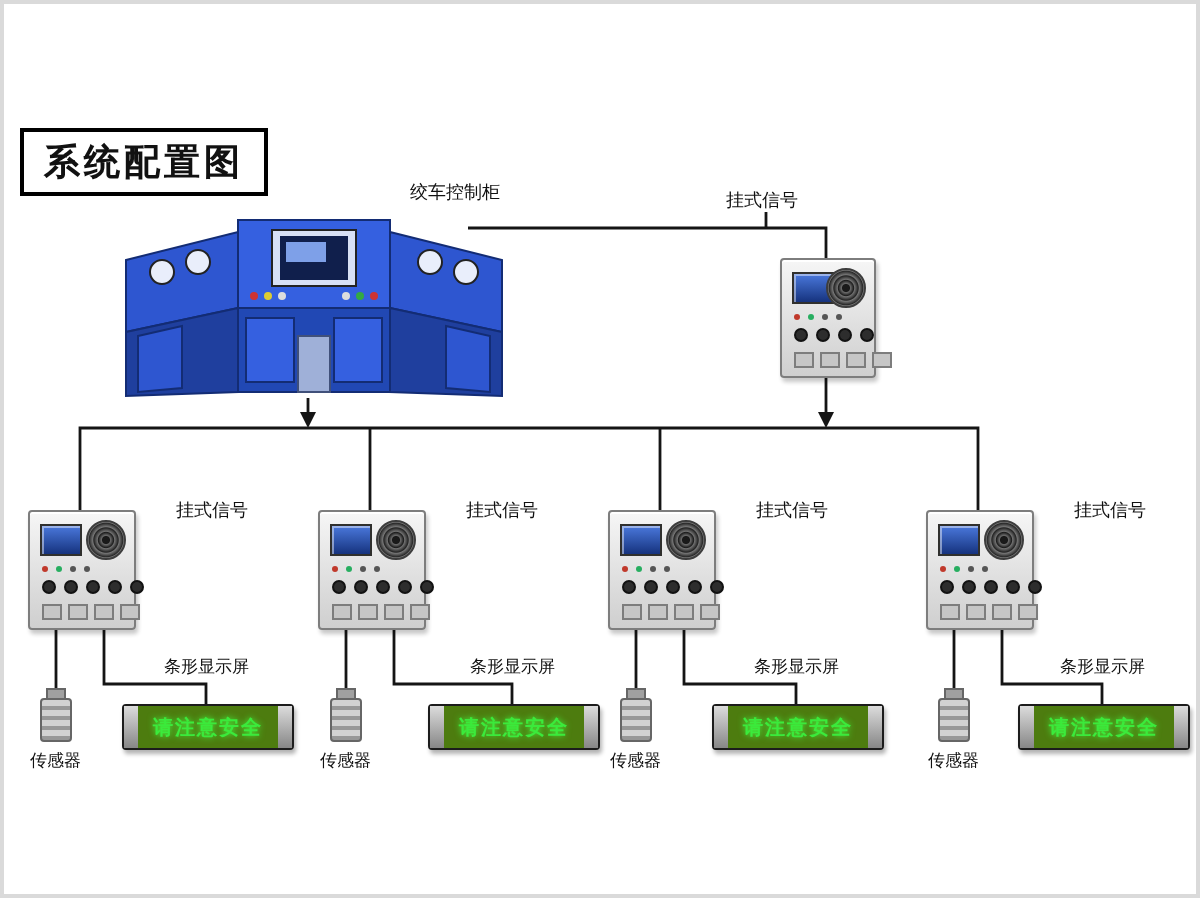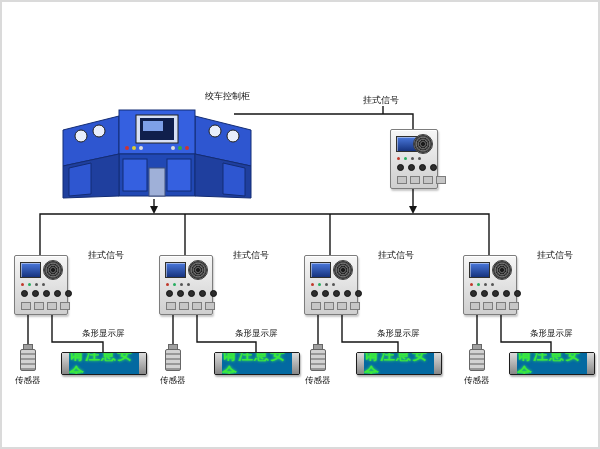--- a/index.html
+++ b/index.html
@@ -42,22 +42,22 @@
   .sb-slots{position:absolute;left:6px;bottom:4px;display:flex;gap:3px;}
   .sb-slot{width:8px;height:6px;background:#c6c6c6;border:1px solid #7d7d7d;}
   
   .led{
     position:absolute;width:84px;height:21px;display:flex;
     background:#3a3a3a;border:1px solid #1c1c1c;border-radius:2px;
     box-shadow:1px 2px 2px rgba(0,0,0,.3);
   }
   .led-cap{width:7px;background:linear-gradient(180deg,#dcdcdc,#878787);}
   .led-screen{
-    flex:1;background:#0369a1;display:flex;align-items:center;justify-content:center;
-    color:#3bea3b;font-size:15px;font-weight:bold;letter-spacing:1px;
+    flex:1;background:#4d7c0f;display:flex;align-items:center;justify-content:center;
+    color:#3bea3b;font-size:10px;font-weight:bold;letter-spacing:1px;
     text-shadow:0 0 3px rgba(70,255,70,.95);overflow:hidden;
   }
   
   .sensor{position:absolute;width:16px;height:28px;}
   .sensor-cap{width:8px;height:4px;margin:0 auto;background:#a0a0a0;border:1px solid #666;border-bottom:none;}
   .sensor-body{
     width:14px;height:20px;margin:0 auto;border:1px solid #666;border-radius:2px;
     background:repeating-linear-gradient(180deg,#d2d2d2 0 3px,#989898 3px 5px);
   }
   svg.lines{position:absolute;left:0;top:0;pointer-events:none;}
@@ -82,20 +82,21 @@
     <path d="M 26 311 V 342"></path>
     <path d="M 50 311 V 340 H 101 V 350"></path>
     <path d="M 171 311 V 342"></path>
     <path d="M 195 311 V 340 H 254 V 350"></path>
     <path d="M 316 311 V 342"></path>
     <path d="M 340 311 V 340 H 396 V 350"></path>
     <path d="M 475 311 V 342"></path>
     <path d="M 499 311 V 340 H 549 V 350"></path>
   </svg>
 
+  <div class="title-box">系统配置图</div>
 
   <div class="lbl" style="left:203px;top:88px;">绞车控制柜</div>
   <div class="abs" style="left:55px;top:100px;">
     <svg width="200" height="98" viewBox="0 0 200 98">
       <polygon points="6,28 62,14 62,52 6,64" fill="#2e56d0" stroke="#132c74"></polygon>
       <polygon points="138,14 194,28 194,64 138,52" fill="#2e56d0" stroke="#132c74"></polygon>
       <rect x="62" y="8" width="76" height="44" fill="#3560e0" stroke="#132c74"></rect>
       <rect x="79" y="13" width="42" height="28" fill="#d7e0f5" stroke="#222"></rect>
       <rect x="83" y="16" width="34" height="22" fill="#101f4c"></rect>
       <rect x="86" y="19" width="20" height="10" fill="#7ea0e8"></rect>

